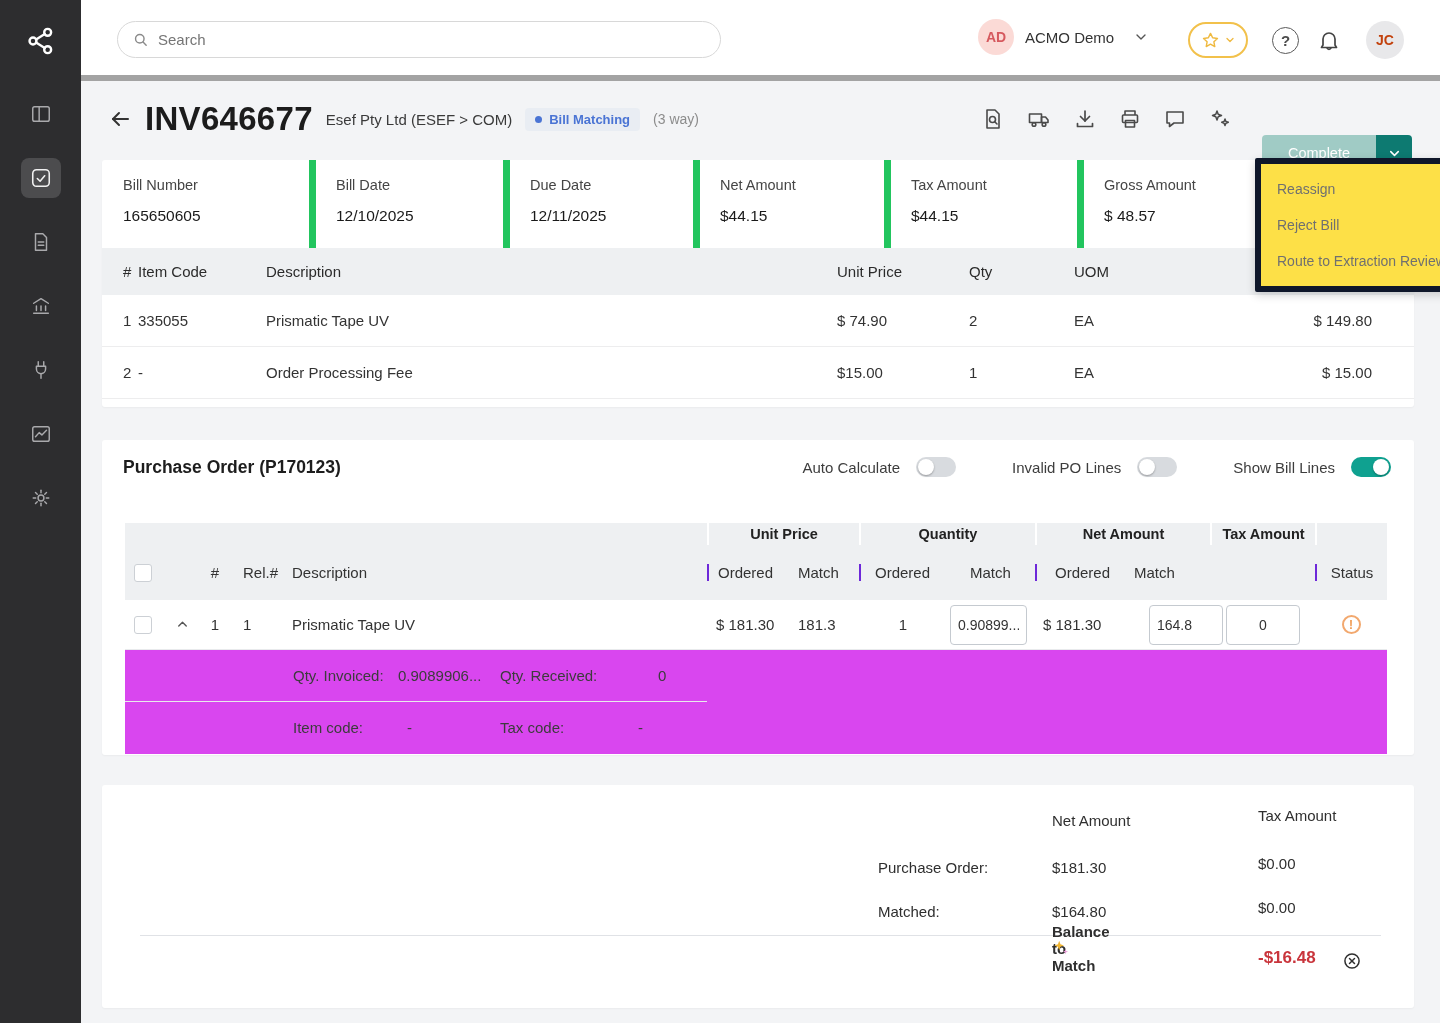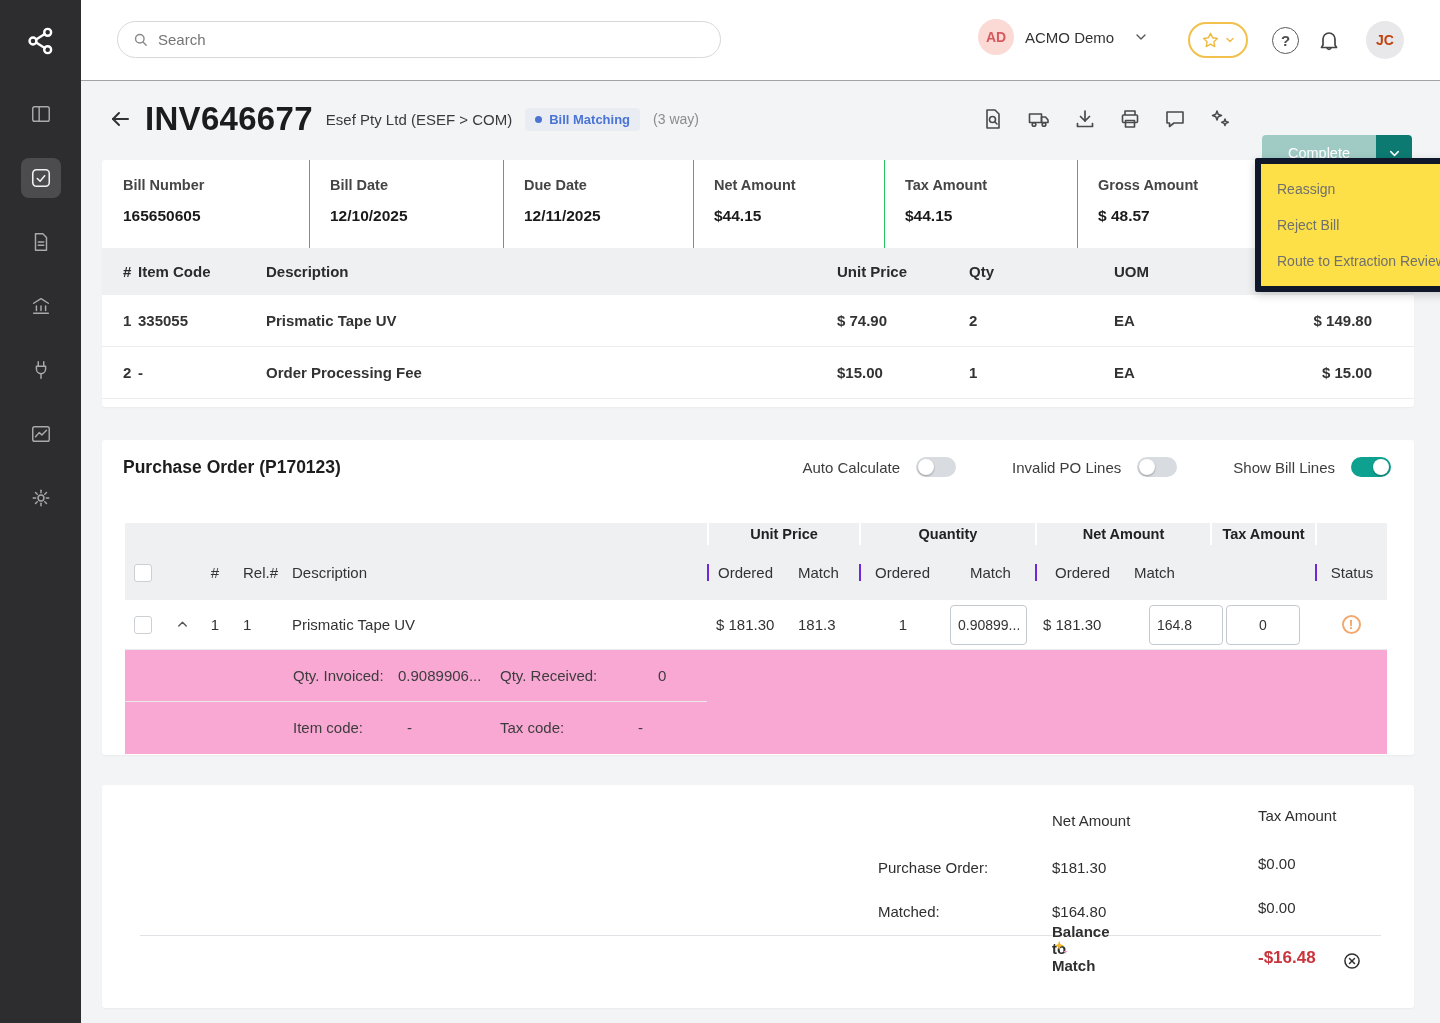--- a/index.html
+++ b/index.html
@@ -9,21 +9,21 @@
   
   .sidebar { position:fixed; left:0; top:0; bottom:0; width:81px; background:#2d2d2f; z-index:10; }
   .logo-box { height:81px; display:flex; align-items:center; justify-content:center; }
   .side-nav { display:flex; flex-direction:column; align-items:center; gap:24px; padding-top:13px; }
   .nav-item { width:40px; height:40px; border-radius:8px; display:flex; align-items:center; justify-content:center;
     color:#a9a9ac; cursor:pointer; }
   .nav-item.active { background:#4c4c4e; color:#f1f1f1; }
 
   
   .topbar { position:fixed; left:81px; top:0; width:1359px; height:81px; background:#fff;
-    border-bottom:1px solid #a3a3a3; z-index:5; }
+    border-bottom:6px solid #a3a3a3; z-index:5; }
   .search { position:absolute; left:36px; top:21px; width:604px; height:37px; border:1px solid #d8d8d8;
     border-radius:19px; display:flex; align-items:center; padding:0 14px; gap:9px; color:#8a8a8a; background:#fff; }
   .search input { border:0; outline:0; flex:1; font:15px "Liberation Sans","DejaVu Sans",sans-serif; color:#444; background:transparent; }
   .avatar { border-radius:50%; display:flex; align-items:center; justify-content:center; font-weight:bold; font-size:14px; }
   .av-ad { position:absolute; left:897px; top:19px; width:36px; height:36px; background:#fbdad6; color:#d6595e; }
   .acct-name { position:absolute; left:944px; top:29px; font-size:15px; color:#333; }
   .acct-chev { position:absolute; left:1052px; top:29px; color:#555; }
   .star-pill { position:absolute; left:1107px; top:22px; width:60px; height:36px; border:2px solid #f2c14b;
     border-radius:18px; display:flex; align-items:center; justify-content:center; gap:4px; color:#efb93f; background:#fff; cursor:pointer; }
   .help-btn { position:absolute; left:1191px; top:27px; width:27px; height:27px; border:1.7px solid #5a5a5a;
@@ -49,31 +49,31 @@
   .complete-split { position:absolute; left:1181px; top:20px; height:36px; display:flex;margin-top:34px; }
   .complete-main { width:114px; background:#a0cbc5; color:#fff; font-size:14.5px; display:flex; align-items:center;
     justify-content:center; border-radius:4px 0 0 4px; cursor:pointer; }
   .complete-arrow { width:36px; background:#0d7a71; color:#fff; display:flex; align-items:center; justify-content:center;
     border-radius:0 4px 4px 0; cursor:pointer; }
   .dropdown { position:absolute; left:1174px; top:77px; width:206px; background:#fde047; border:6px solid #0f172a;
     border-radius:2px; box-shadow:0 3px 10px rgba(0,0,0,.18); padding:7px 0; z-index:30; }
   .dropdown .dd-item { height:36px; display:flex; align-items:center; padding-left:16px; font-size:14px; color:#707070; cursor:pointer; }
 
   
-  .bill-card { left:21px; top:79px; width:1312px; height:247px;font-weight:bold; }
+  .bill-card { left:21px; top:79px; width:1312px; height:247px; }
   .bill-fields { display:flex; height:88px; }
   .bf { padding:17px 0 0 21px; }
-  .bf + .bf { border-left:1px solid #22c55e;padding-left:20px; }
+  .bf + .bf { border-left:7px solid #22c55e;padding-left:20px; }
   .bf .lbl { font-size:14.5px; color:#454545; }
   .bf .val { font-size:15.5px; color:#1a1a1a; margin-top:14px; }
   .bf1{width:207px}.bf2{width:194px}.bf3{width:190px}.bf4{width:191px}.bf5{width:193px}.bf6{flex:1}
   .btable-head { height:47px; background:#eef0f2; display:flex; align-items:center; font-size:15px; color:#2b2b2b; }
   .btable-row { height:52px; display:flex; align-items:center; font-size:15px; color:#333; border-bottom:1px solid #ededee; }
   .c-num{width:36px; padding-left:21px;} .c-code{width:128px;} .c-desc{width:571px;}
-  .c-unit{width:132px;} .c-qty{width:105px;} .c-uom{width:150px;margin-left:40px;}
+  .c-unit{width:132px;} .c-qty{width:105px;} .c-uom{width:150px;}
   .c-amt{flex:1; text-align:right; padding-right:42px;}
 
   
   .po-card { left:21px; top:359px; width:1312px; height:315px; }
   .po-title { position:absolute; left:21px; top:17px; font-size:17.5px; font-weight:bold; color:#1d1d1d; }
   .po-toggles { position:absolute; right:23px; top:17px; display:flex; align-items:center; gap:16px; font-size:15px; color:#3d3d3d; }
   .tg-gap { width:24px; }
   .toggle { width:40px; height:20px; border-radius:10px; background:#d8dbdf; position:relative; cursor:pointer; }
   .toggle .knob { position:absolute; top:2px; left:2px; width:16px; height:16px; border-radius:50%; background:#fff;
     box-shadow:0 1px 2px rgba(0,0,0,.3); }
@@ -102,21 +102,21 @@
   .d-row { display:flex; height:50px; background:#fff; align-items:center; font-size:15px; color:#333;
     border-bottom:1px solid #e8eaec; }
   .d-row .s-qo { text-align:center; padding-left:0; }
   .match-input { height:40px; border:1px solid #c5cad0; border-radius:4px; font:14px "Liberation Sans","DejaVu Sans",sans-serif;
     color:#333; padding:0 7px; outline:none; background:#fff; }
   .in-qty { width:77px; margin-left:3px; }
   .in-net { width:74px; margin-left:16px; }
   .in-tax { width:74px; margin-left:16px; text-align:center; }
   .warn-ic { width:19px; height:19px; border:2px solid #f2a86e; border-radius:50%; color:#f0994f;
     font-size:12px; font-weight:bold; display:inline-flex; align-items:center; justify-content:center; }
-  .detail-row { position:relative; height:52px; background:#f9a8d4; font-size:15px; color:#3c3c3c;text-decoration:underline; }
+  .detail-row { position:relative; height:52px; background:#d946ef; font-size:15px; color:#3c3c3c;text-decoration:underline; }
   .detail-row span { position:absolute; line-height:52px; }
   .detail-border { position:absolute; left:0; bottom:0; width:582px; border-bottom:1px solid #e8eaec; }
 
   
   .sum-card { left:21px; top:704px; width:1312px; height:223px; }
   .sum-card span { position:absolute; font-size:15px; color:#2f2f2f; }
   .sum-divider { position:absolute; left:38px; top:150px; width:1241px; height:1px; background:#e0e2e6; }
   .sum-red { color:#c9353c !important; font-size:17px !important; font-weight:bold; }
   .balance-label { display:flex; align-items:center; gap:6px; }
   .circle-x { position:absolute; left:1240px; top:166px; color:#cc3a41; cursor:pointer; }

